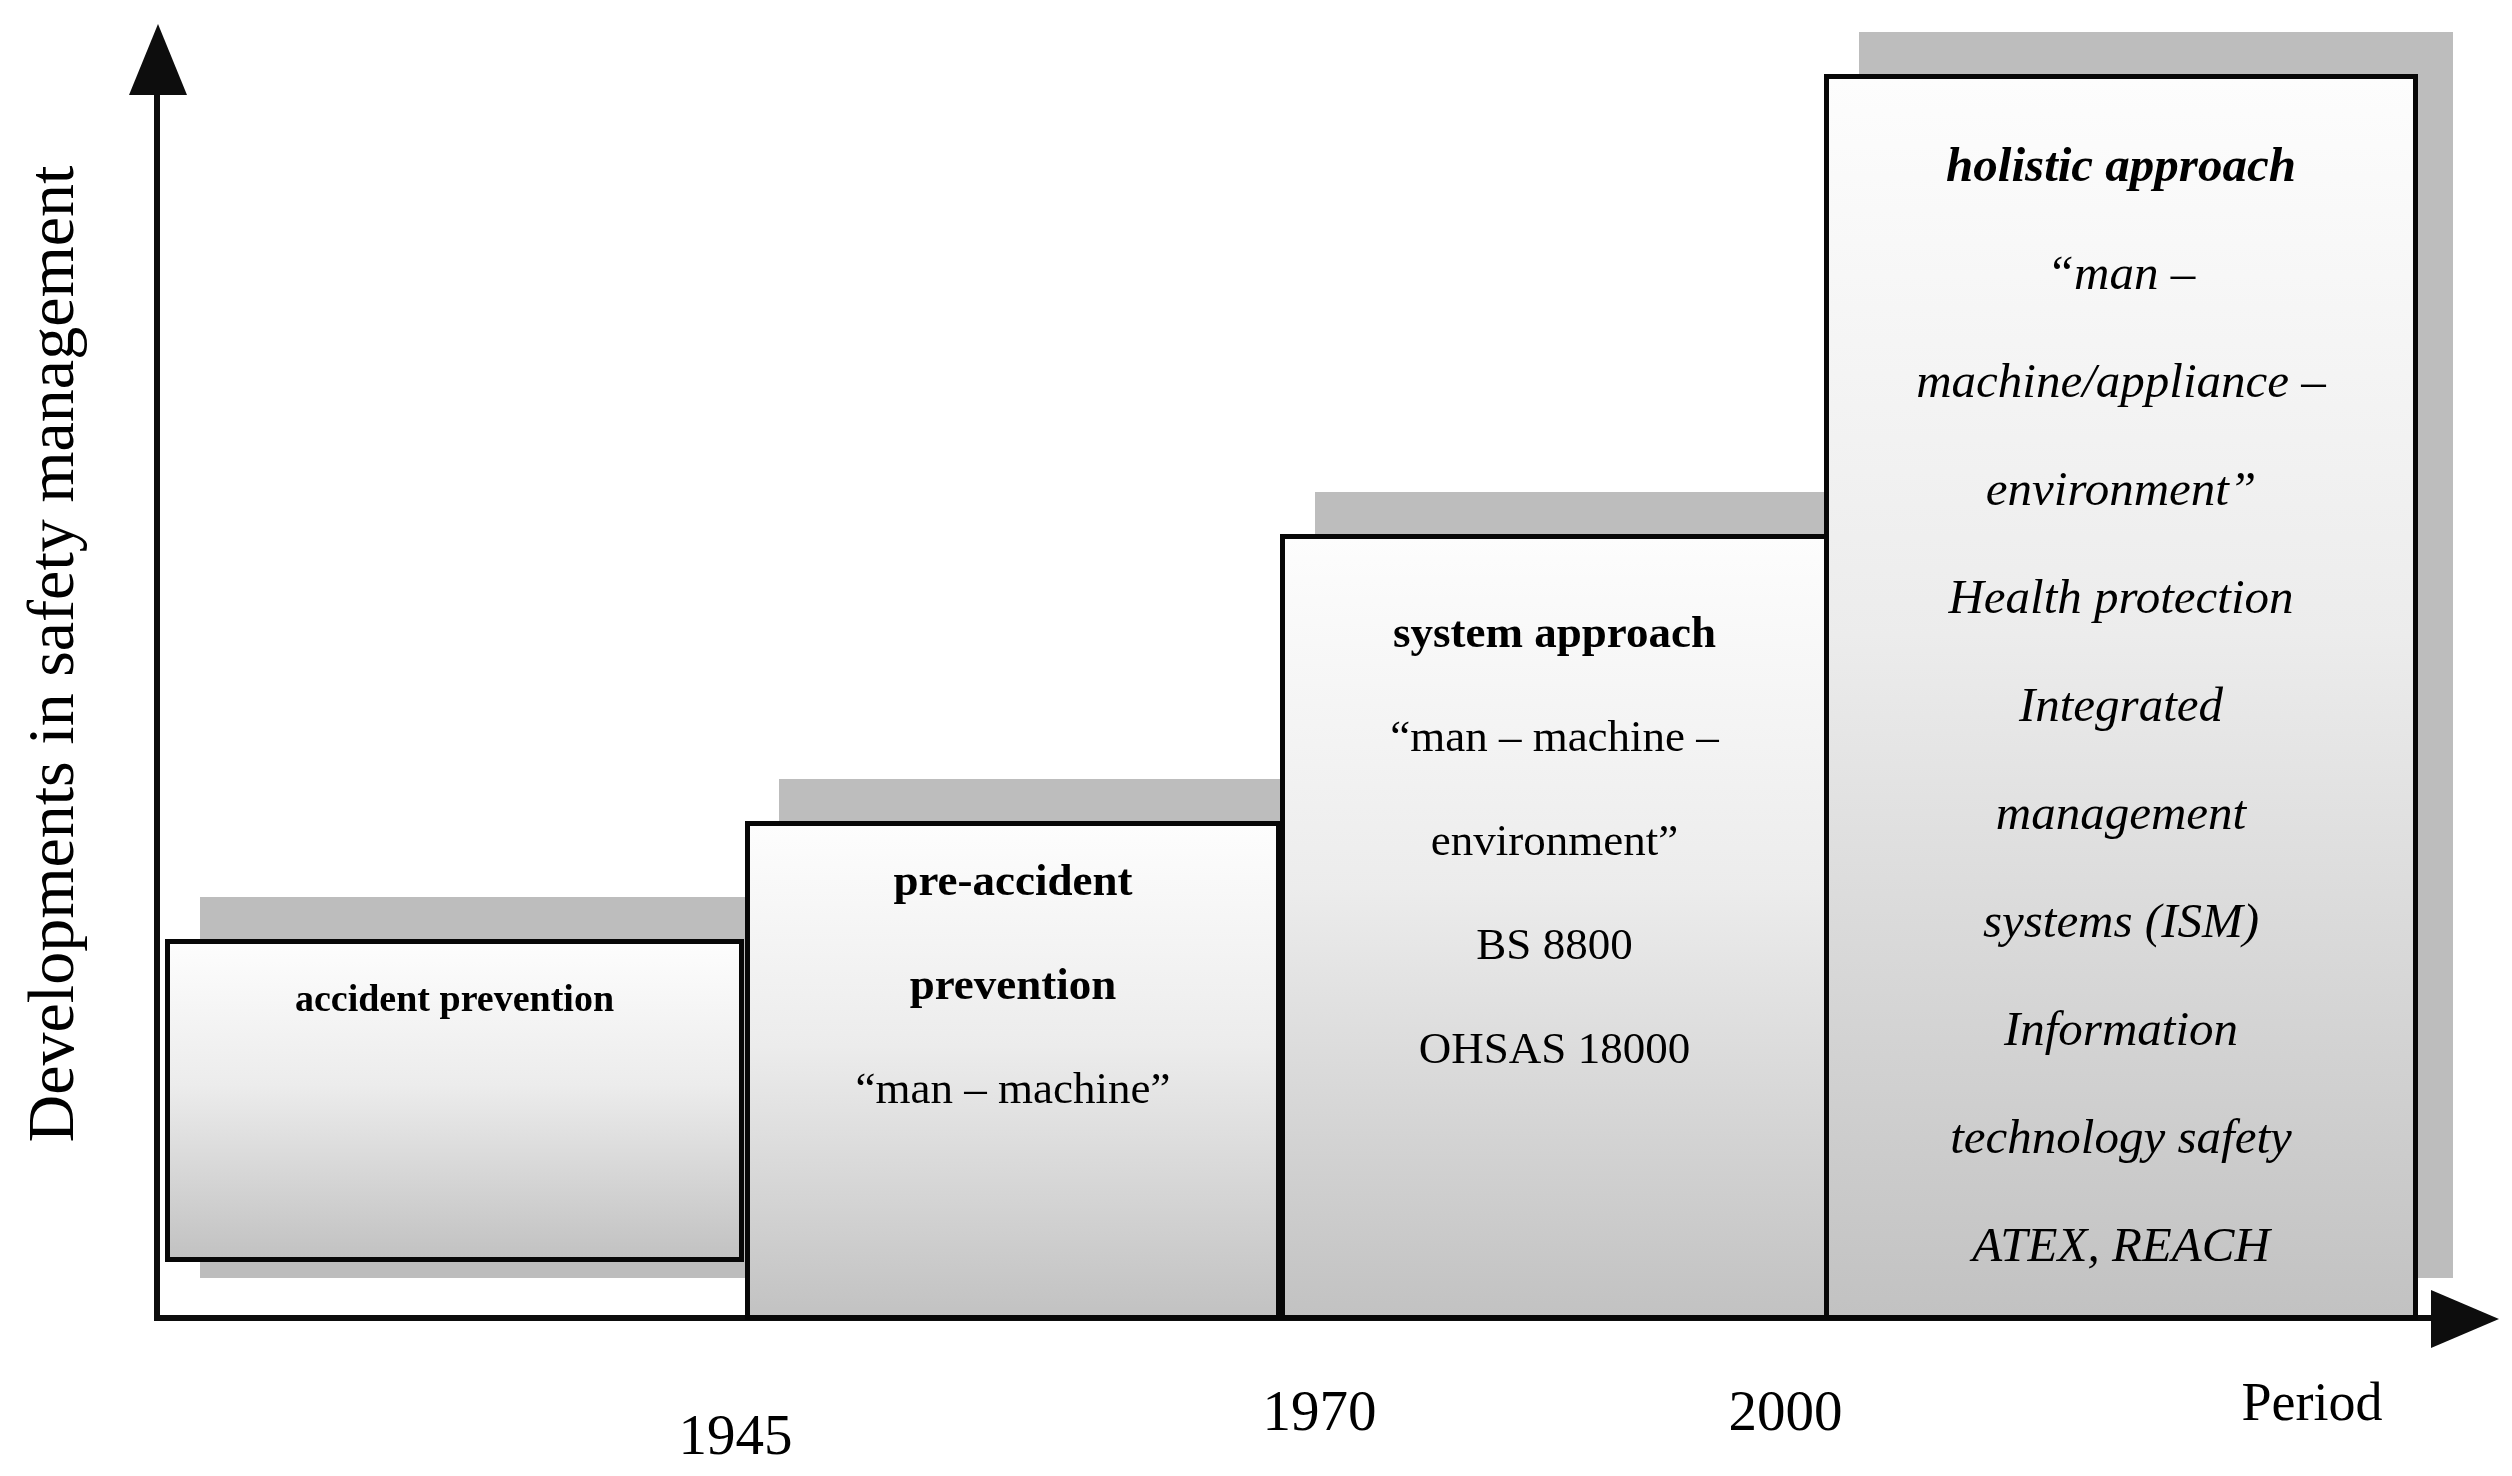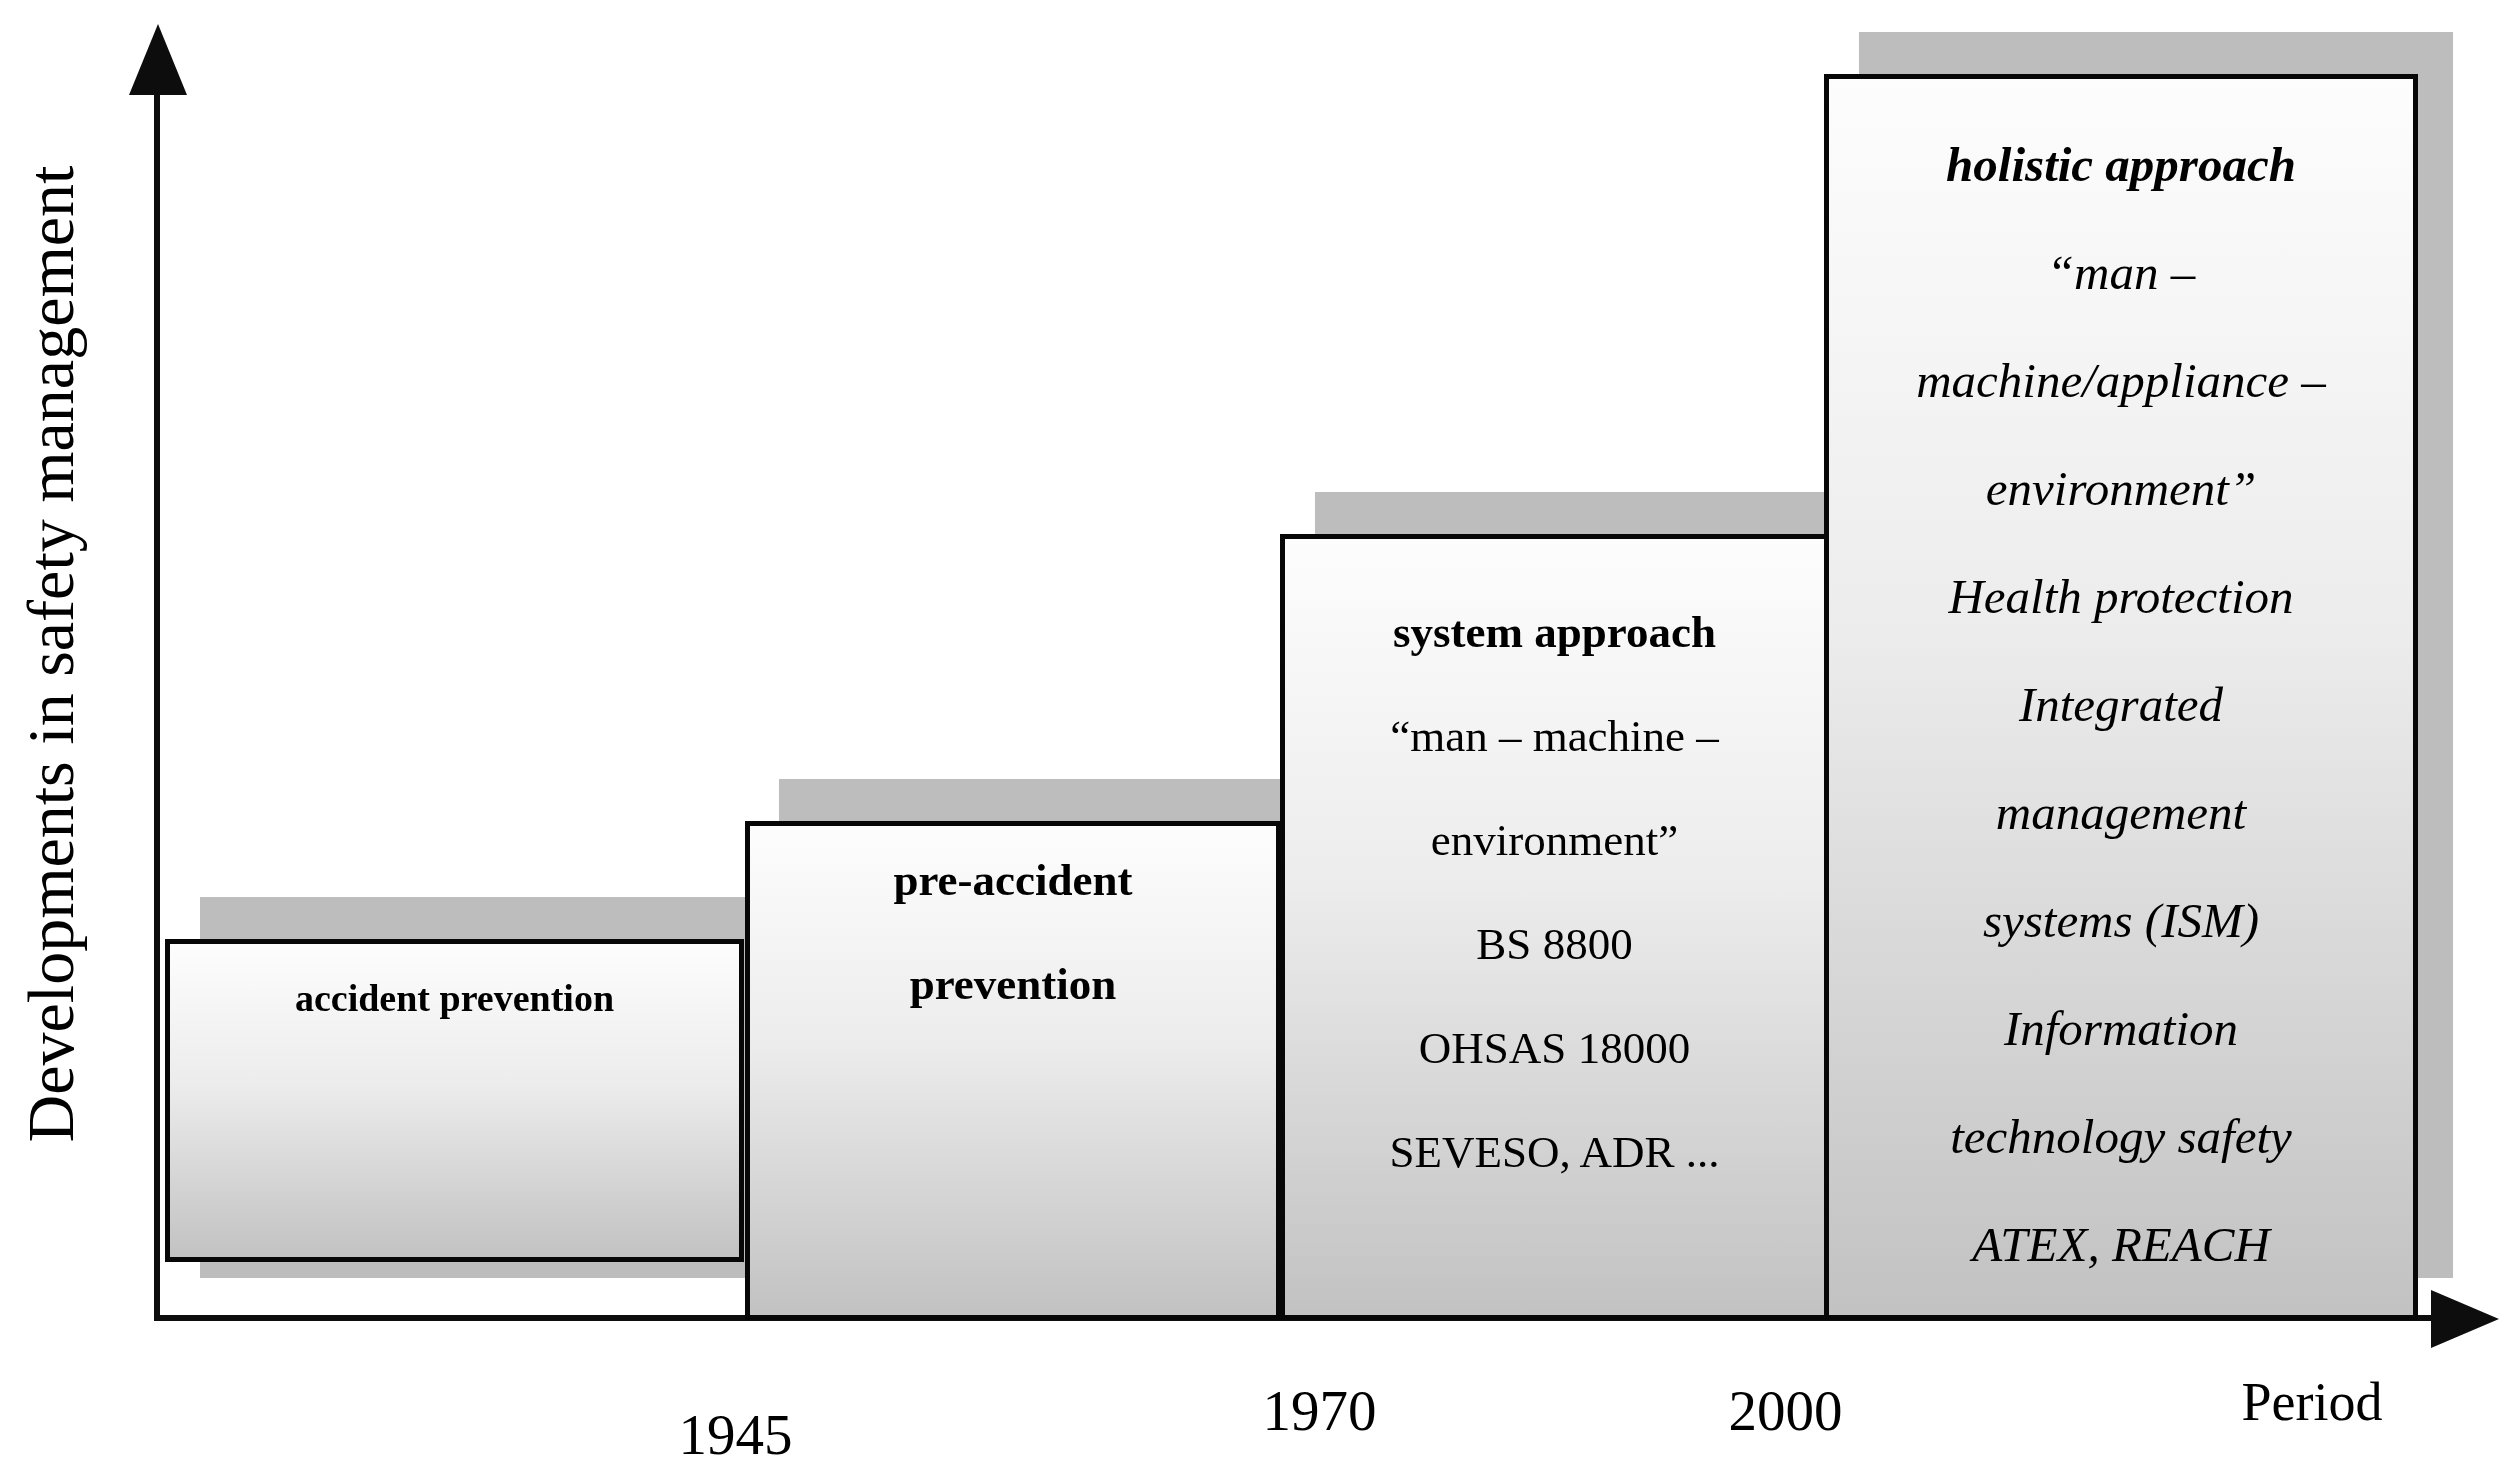--- a/index.html
+++ b/index.html
@@ -75,29 +75,29 @@
   <div class="shadow s3"></div>
   <div class="shadow s4"></div>
 
   <div class="box b1">
     <span class="line hd">accident prevention</span>
   </div>
 
   <div class="box b2">
     <span class="line hd">pre-accident</span>
     <span class="line hd">prevention</span>
+    <span class="line">“man – machine”</span>
   </div>
 
   <div class="box b3">
     <span class="line hd">system approach</span>
     <span class="line">“man – machine –</span>
     <span class="line">environment”</span>
     <span class="line">BS 8800</span>
     <span class="line">OHSAS 18000</span>
-    <span class="line">SEVESO, ADR ...</span>
   </div>
 
   <div class="box b4">
     <span class="line hd">holistic approach</span>
     <span class="line">“man –</span>
     <span class="line">machine/appliance –</span>
     <span class="line">environment”</span>
     <span class="line">Health protection</span>
     <span class="line">Integrated</span>
     <span class="line">management</span>

